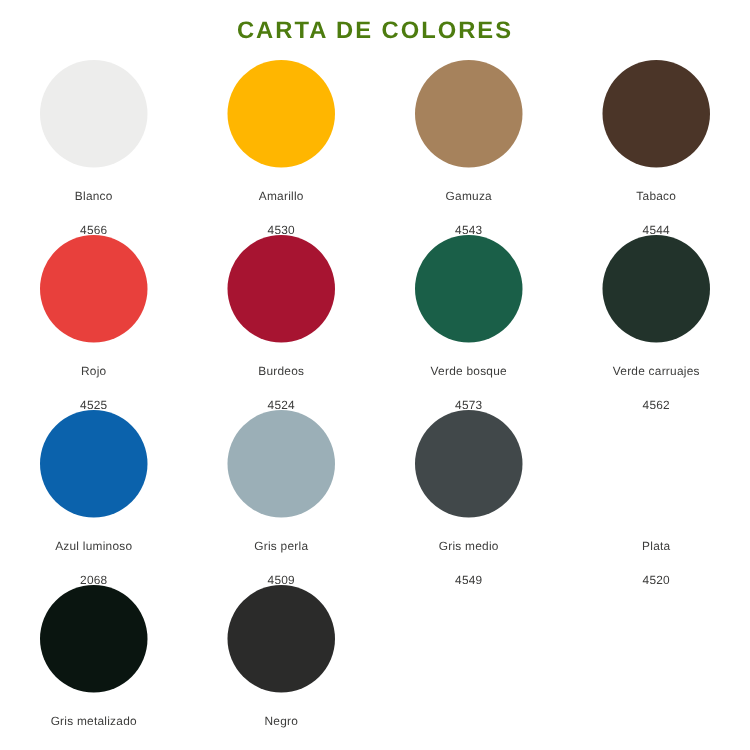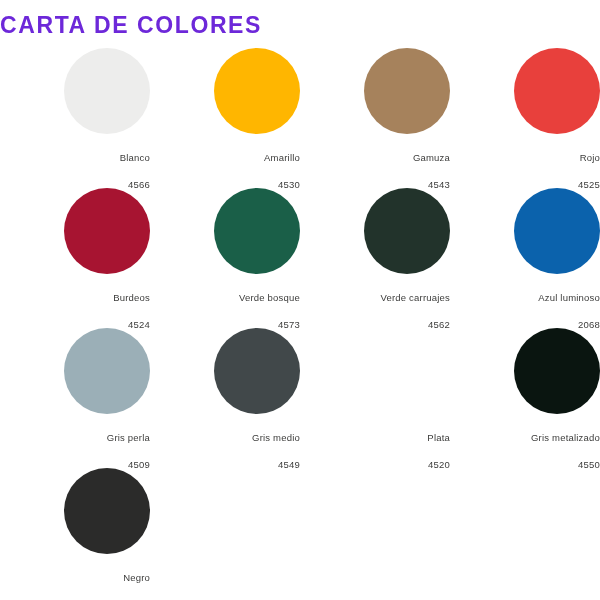--- a/index.html
+++ b/index.html
@@ -10,24 +10,25 @@
   body {
     width: 600px;
     height: 600px;
     background: #ffffff;
     font-family: "Liberation Sans", "DejaVu Sans", sans-serif;
     overflow: hidden;
     position: relative;
   }
 
   #page-title {
-    font-size: 23px;
+    text-align: center;
+    font-size: 19px;
     font-weight: bold;
     letter-spacing: 1.6px;
-    color: #6d28d9;
+    color: #4d7c0f;
     margin: 0;
     padding-top: 12px;
     height: 26px;
     line-height: 26px;
   }
 
   #palette-grid {
     position: absolute;
     top: 46px;
     left: 0;
@@ -36,21 +37,21 @@
     grid-template-columns: repeat(4, 150px);
     grid-template-rows: repeat(4, 140px);
   }
 
   .swatch-cell {
     position: relative;
     width: 150px;
     height: 140px;
     display: flex;
     flex-direction: column;
-    align-items: flex-end;
+    align-items: center;
   }
 
   .swatch-disc {
     width: 86px;
     height: 86px;
     border-radius: 50%;
     margin-top: 2px;
     flex: none;
     background-color: #ffffff;
   }
@@ -119,20 +120,25 @@
       <div class="swatch-disc" style="background-color: rgb(255, 182, 0);"></div>
       <div class="swatch-name">Amarillo</div>
       <div class="swatch-code">4530</div>
     </div>
     <div class="swatch-cell">
       <div class="swatch-disc" style="background-color: rgb(166, 130, 92);"></div>
       <div class="swatch-name">Gamuza</div>
       <div class="swatch-code">4543</div>
     </div>
     <div class="swatch-cell">
+      <div class="swatch-disc" style="background-color: rgb(75, 53, 40);"></div>
+      <div class="swatch-name">Tabaco</div>
+      <div class="swatch-code">4544</div>
+    </div>
+    <div class="swatch-cell">
       <div class="swatch-disc" style="background-color: rgb(232, 64, 60);"></div>
       <div class="swatch-name">Rojo</div>
       <div class="swatch-code">4525</div>
     </div>
     <div class="swatch-cell">
       <div class="swatch-disc" style="background-color: rgb(167, 20, 49);"></div>
       <div class="swatch-name">Burdeos</div>
       <div class="swatch-code">4524</div>
     </div>
     <div class="swatch-cell">

